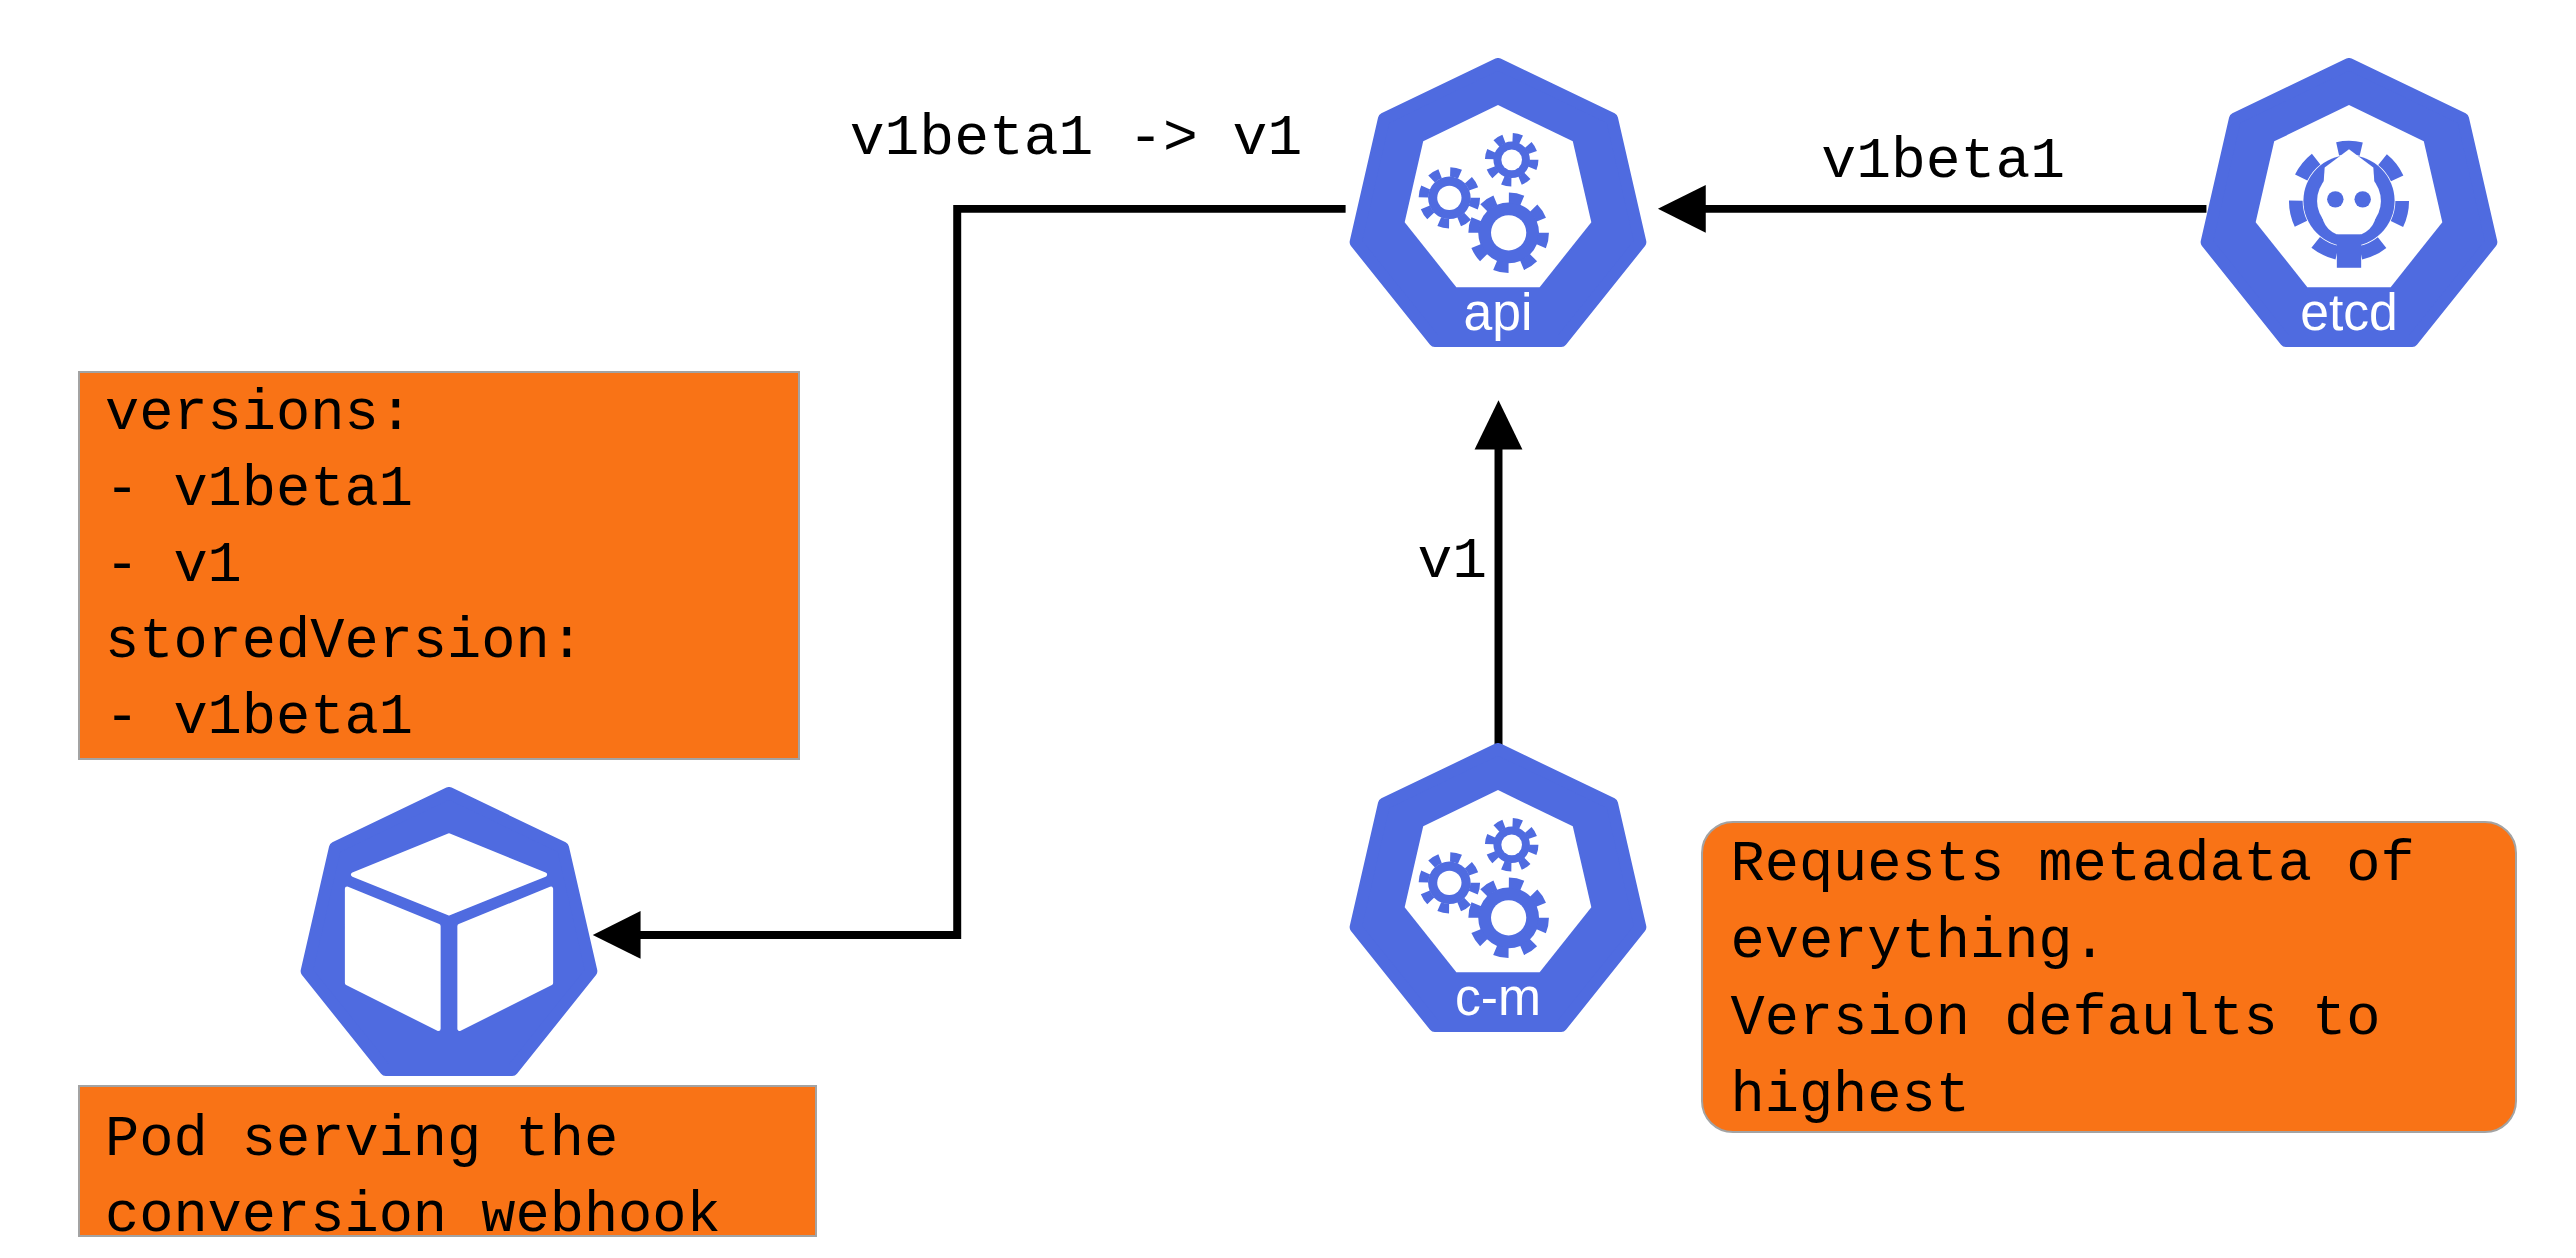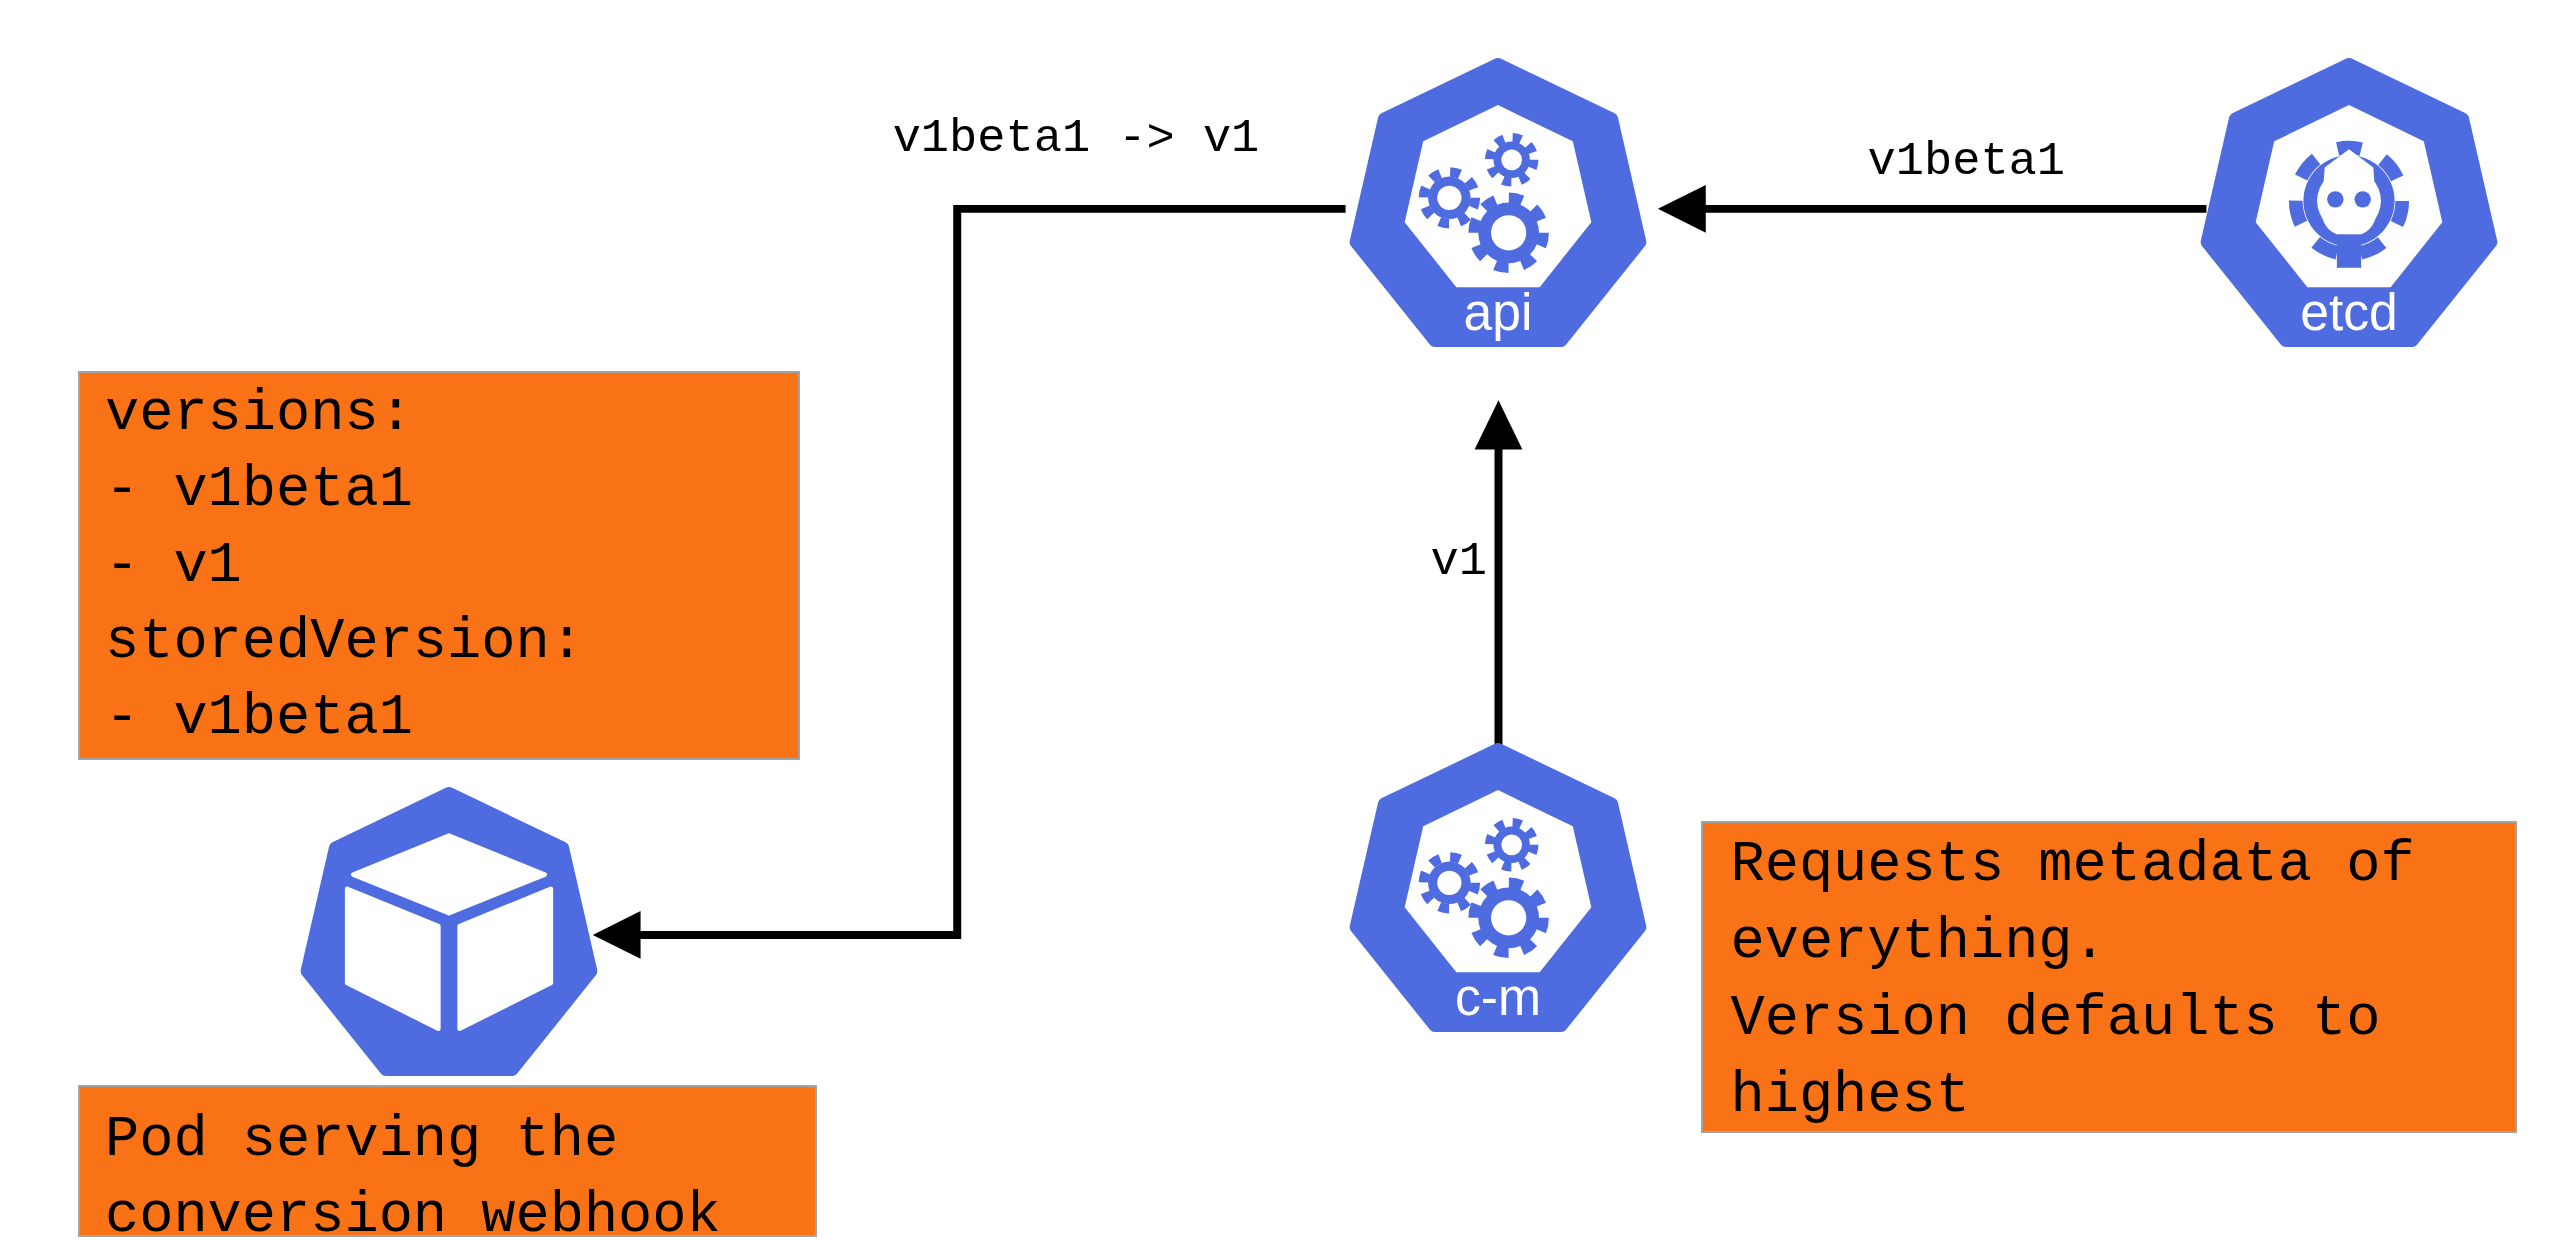--- a/index.html
+++ b/index.html
@@ -29,21 +29,21 @@
     border: 2.9px solid var(--note-border);
     color: var(--note-text);
     font-family: "Liberation Mono", monospace;
     font-size: 57px;
     white-space: pre;
   }
   .edge-label {
     position: absolute;
     color: var(--note-text);
     font-family: "Liberation Mono", monospace;
-    font-size: 47px;
+    font-size: 58px;
     line-height: 65px;
     white-space: pre;
   }
   .arrows { position: absolute; left: 0; top: 0; }
   .arrow-stroke { stroke: var(--arrow-color); stroke-width: 11; fill: none; }
   .arrow-head { fill: var(--arrow-color); }
 </style>
 </head>
 <body>
 
@@ -148,21 +148,21 @@
 
   <div class="note" style="left:78px; top:371px; width:722px; height:389px; padding:2.9px 0 0 25px; line-height:76px;">versions:
 - v1beta1
 - v1
 storedVersion:
 - v1beta1</div>
 
   <div class="note" style="left:78px; top:1085px; width:739px; height:152px; padding:15px 0 0 25px; line-height:76px;">Pod serving the
 conversion webhook</div>
 
-  <div class="note" style="left:1701px; top:821px; width:816px; height:312px; padding:4.3px 0 0 27.5px; line-height:77px;">Requests metadata of
+  <div class="note" style="left:1701px; top:821px; width:816px; height:312px; padding:4.3px 0 0 27.5px; line-height:77px;border-radius:32px;">Requests metadata of
 everything.
 Version defaults to
 highest</div>
 
   <div class="edge-label" style="left:837px; top:106px; width:478px; text-align:center;">v1beta1 -&gt; v1</div>
 
   <div class="edge-label" style="left:1790px; top:129px; width:275px; text-align:right;">v1beta1</div>
 
   <div class="edge-label" style="left:1261px; top:529px; width:226px; text-align:right;">v1</div>
 

